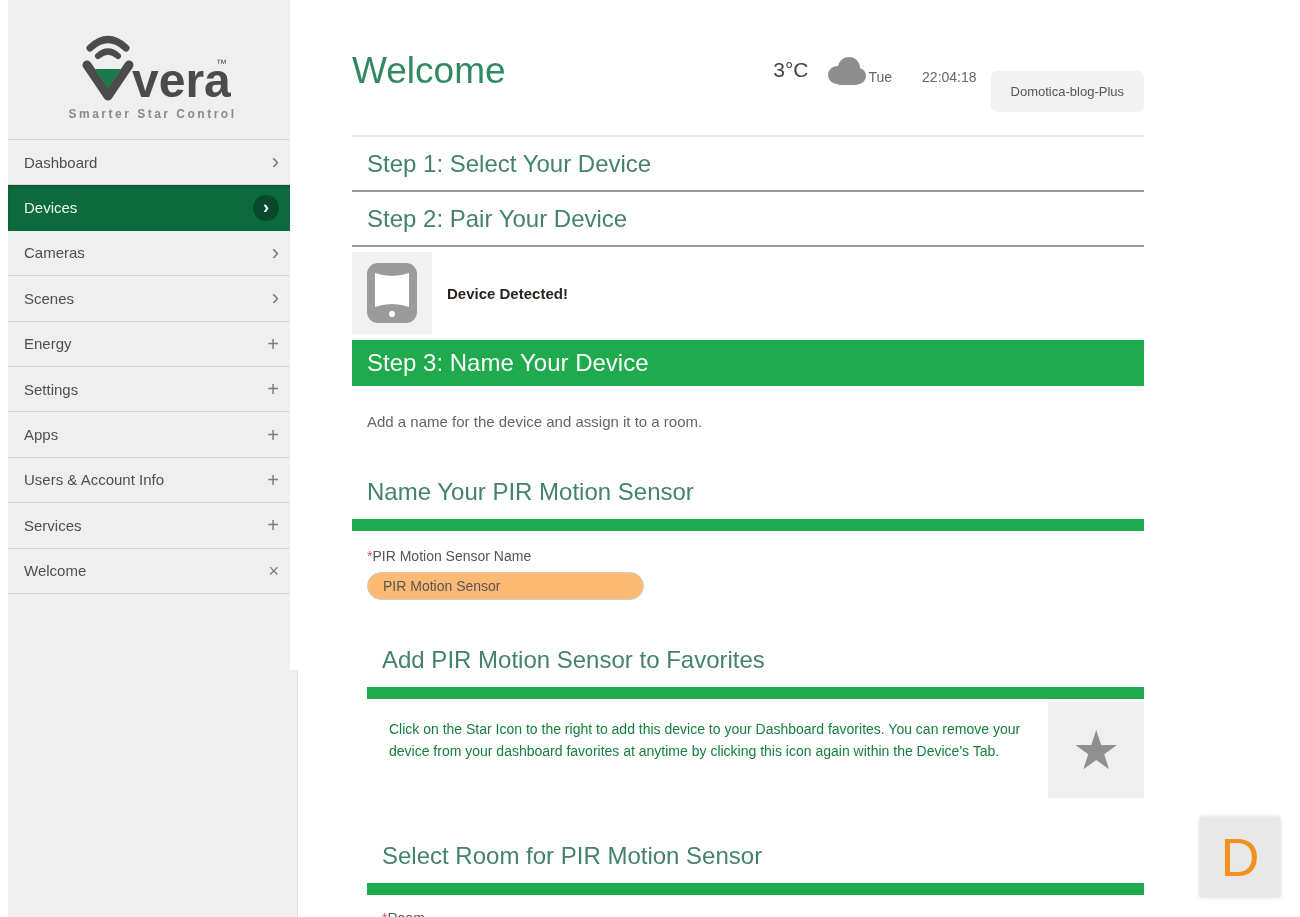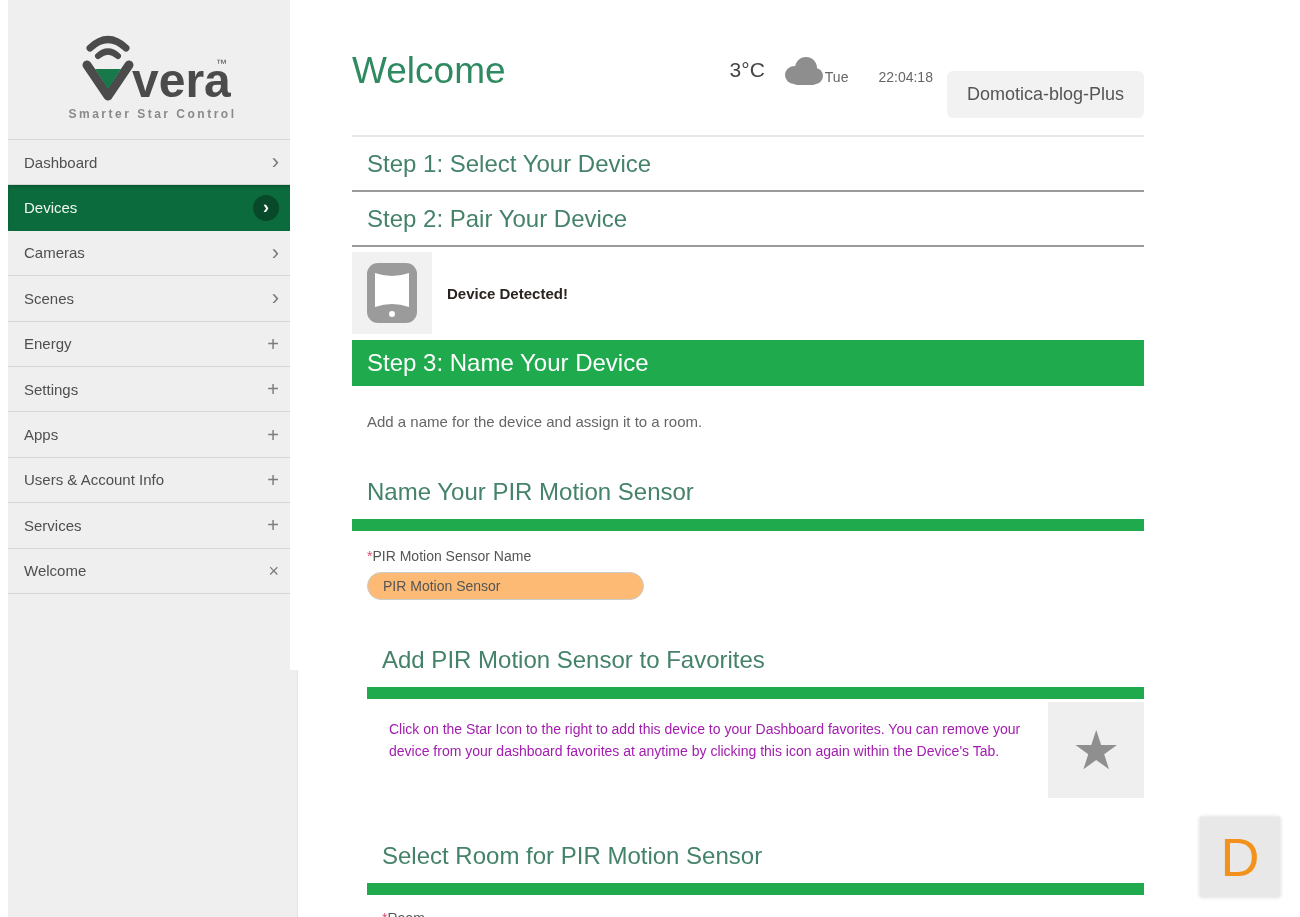--- a/index.html
+++ b/index.html
@@ -74,21 +74,21 @@
   .page-title {
     font-size: 37px; font-weight: 300; color: #2f8a61; line-height: 1;
   }
   .status { display: flex; align-items: flex-start; margin-top: 3px; }
   .status-left { display: flex; flex-direction: row; align-items: flex-end; }
   .weather-row { display: flex; align-items: center; gap: 16px; }
   .temp { font-size: 21px; color: #454545; }
   .time-row { display: flex; gap: 30px; margin-top: 10px; font-size: 14px; color: #666; }
   .controller-box {
     background: #f2f2f2; border-radius: 6px;
-    padding: 13px 20px; font-size: 18px; color: #555;
+    padding: 13px 20px; font-size: 13px; color: #555;
     margin-left: 14px; margin-top: 16px;
     cursor: pointer; white-space: nowrap;
   }
 
   .step-row {
     height: 55px;
     display: flex; align-items: center;
     padding-left: 15px;
     border-bottom: 2px solid #9a9a9a;
     font-size: 24px; font-weight: 300; color: #45826a;
@@ -126,21 +126,21 @@
     font-family: "Liberation Sans", sans-serif;
     outline: none; background: #fdba74;
   }
 
   .section-ind { margin-left: 15px; }
   .section-fav { margin-top: 46px; }
   .section-fav .sec-title, .section-room .sec-title { margin-left: 15px; }
   .fav-row { display: flex; justify-content: space-between; margin-top: 3px; }
   .fav-text {
     padding: 17px 0 0 22px; width: 705px;
-    font-size: 14px; color: #a21caf; line-height: 1.55;
+    font-size: 14px; color: #15803d; line-height: 1.55;
   }
   .star-box {
     width: 99px; height: 96px; background: #efefef;
     display: flex; align-items: center; justify-content: center;
     cursor: pointer;
   }
   .star-glyph { font-size: 54px; color: #8f8f8f; line-height: 1; }
 
   .section-room { margin-top: 44px; }
   .room-label { margin: 15px 0 0 15px; }

